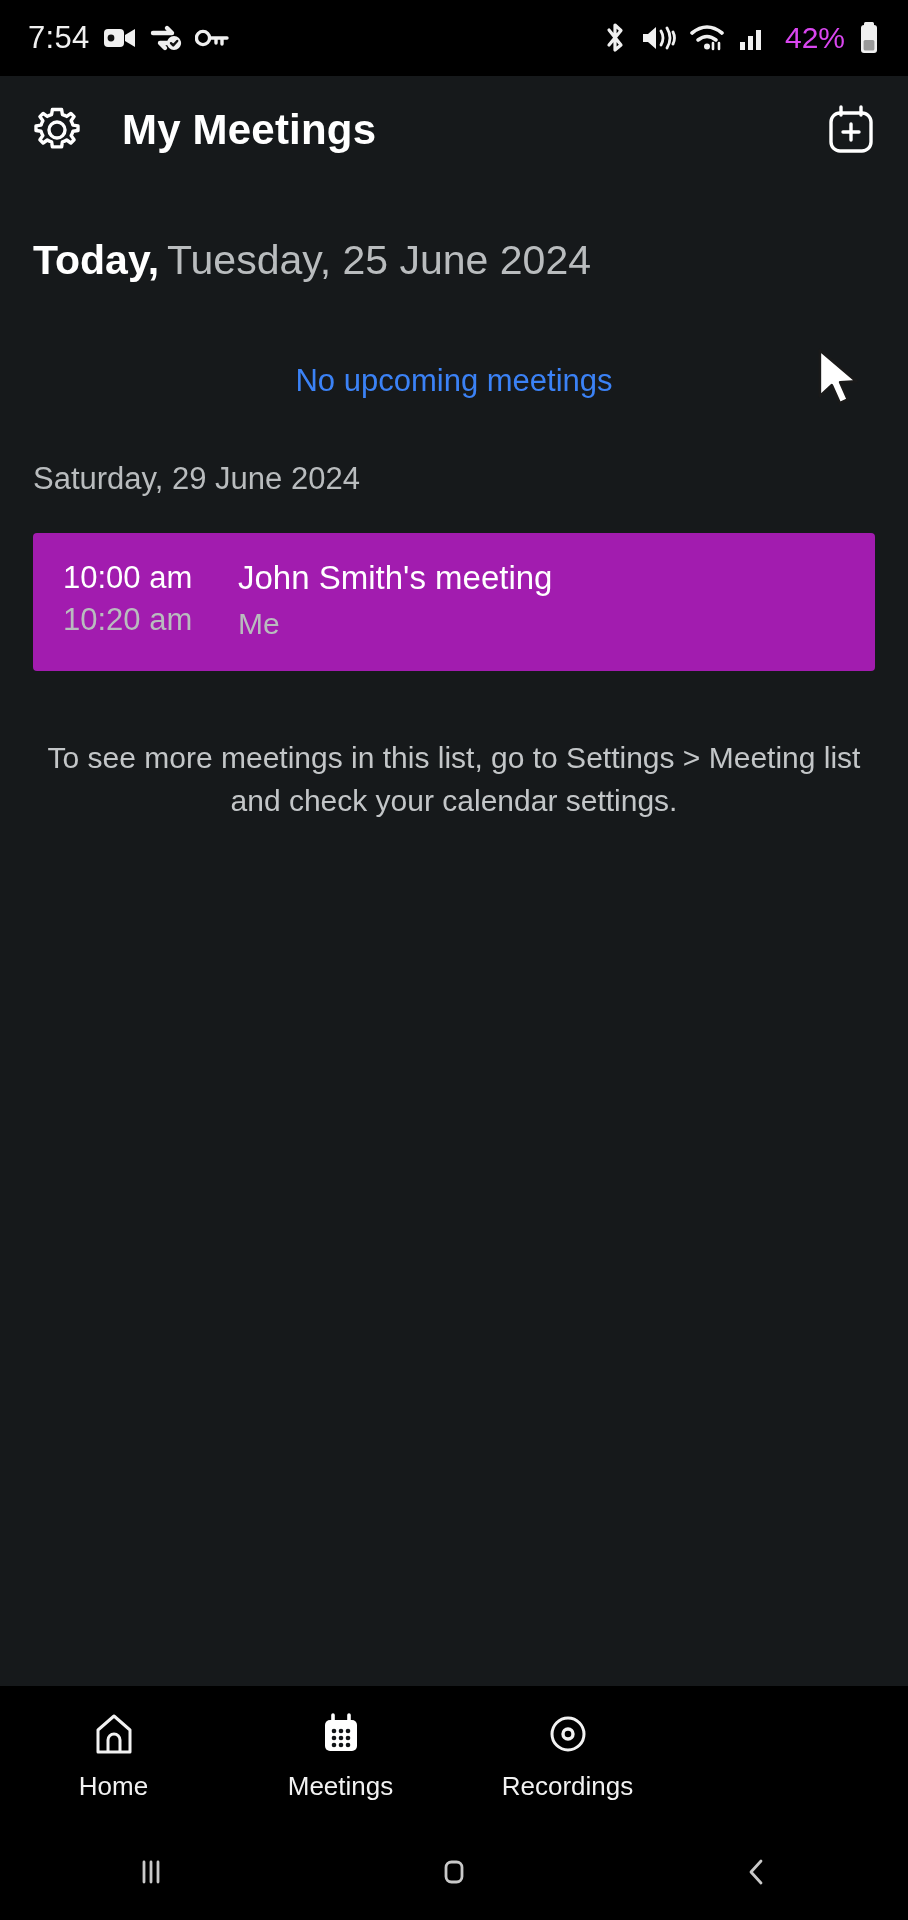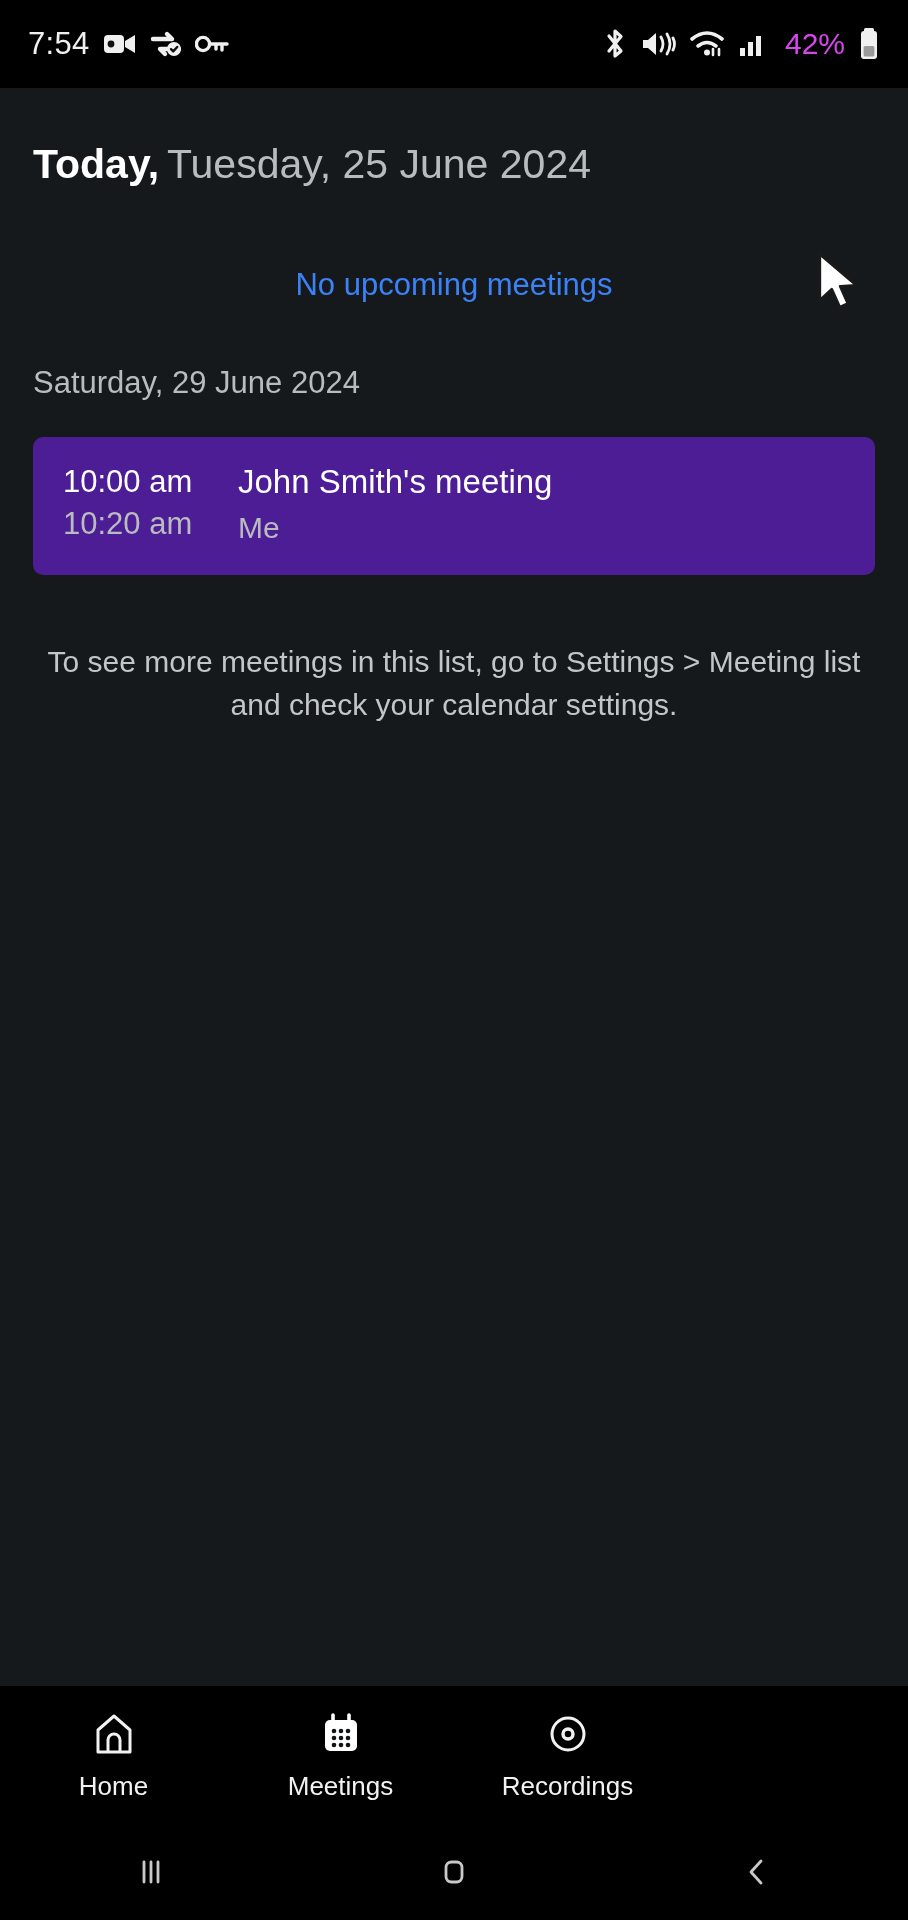--- a/index.html
+++ b/index.html
@@ -6,21 +6,21 @@
   html, body {
     width:908px; height:1920px;
     background:#000;
     font-family:"Liberation Sans", sans-serif;
     overflow:hidden;
   }
   .phone { position:relative; width:908px; height:1920px; background:#16191b; display:flex; flex-direction:column; }
 
   
   .statusbar {
-    height:88px; background:#000; color:#e8e8e8;
+    height:76px; background:#000; color:#e8e8e8;
     display:flex; align-items:center; justify-content:space-between;
     padding:0 28px; flex:0 0 auto;
   }
   .sb-left, .sb-right { display:flex; align-items:center; gap:13px; }
   .sb-time { font-size:31px; letter-spacing:.3px; color:#f0f0f0; }
   .sb-batt-text { font-size:30px; color:#d946ef; margin-left:4px;text-align:right; }
   .sb-ico { display:block; }
 
   
   .appbar {
@@ -37,21 +37,21 @@
 
   .today-row { margin-top:52px; font-size:41px; line-height:1.2; }
   .today-strong { color:#ffffff; font-weight:bold; }
   .today-date { color:#b9bcbe; margin-left:8px; }
 
   .empty-msg { text-align:center; color:#3b82f6; font-size:31px; margin-top:78px; }
 
   .later-date { color:#b9bcbe; font-size:31px; margin-top:62px; }
 
   .mtg-card {
-    margin-top:36px; background:#4c1d95; border-radius:10px;
+    margin-top:36px; background:#a21caf; border-radius:4px;
     padding:24px 30px 26px 30px; display:flex; cursor:pointer;
   }
   .mtg-times { display:flex; flex-direction:column; flex:0 0 auto; min-width:148px; }
   .mtg-start { color:#ffffff; font-size:31px; line-height:1.34; }
   .mtg-end   { color:#b9bcbe; font-size:31px; line-height:1.34; }
   .mtg-info  { display:flex; flex-direction:column; margin-left:27px; }
   .mtg-title { color:#ffffff; font-size:33px; line-height:1.26; }
   .mtg-host  { color:#b9bcbe; font-size:30px; line-height:1.42; margin-top:4px; }
 
   .hint {
@@ -121,20 +121,45 @@
       </svg>
       <span class="sb-batt-text">42%</span>
       <svg class="sb-ico" width="22" height="34" viewBox="0 0 22 34">
         <rect x="6" y="1" width="10" height="4" rx="1.5" fill="#f0f0f0"></rect>
         <rect x="3" y="4" width="16" height="28" rx="3" fill="#f0f0f0"></rect>
         <rect x="5.6" y="19" width="10.8" height="10.6" rx="1.6" fill="#9a9a9a"></rect>
       </svg>
     </div>
   </div>
 
+  <div class="appbar">
+    <div class="gear-btn">
+      <svg width="54" height="54" viewBox="0 0 54 54">
+        <g fill="none" stroke="#ffffff" stroke-width="3.4" stroke-linejoin="round">
+          <path d="M27 6.5 l4.6 0 0.8 5.1 a15.6 15.6 0 0 1 4.3 1.8 l4.2-3 3.2 3.2 -3 4.2
+                   a15.6 15.6 0 0 1 1.8 4.3 l5.1 0.8 0 4.6 -5.1 0.8 a15.6 15.6 0 0 1 -1.8 4.3
+                   l3 4.2 -3.2 3.2 -4.2-3 a15.6 15.6 0 0 1 -4.3 1.8 l-0.8 5.1 -4.6 0 -4.6 0
+                   -0.8-5.1 a15.6 15.6 0 0 1 -4.3-1.8 l-4.2 3 -3.2-3.2 3-4.2
+                   a15.6 15.6 0 0 1 -1.8-4.3 l-5.1-0.8 0-4.6 5.1-0.8 a15.6 15.6 0 0 1 1.8-4.3
+                   l-3-4.2 3.2-3.2 4.2 3 a15.6 15.6 0 0 1 4.3-1.8 l0.8-5.1 4.6 0 Z"></path>
+          <circle cx="27" cy="27" r="8"></circle>
+        </g>
+      </svg>
+    </div>
+    <div class="app-title">My Meetings</div>
+    <div class="addcal-btn">
+      <svg width="58" height="58" viewBox="0 0 58 58">
+        <g fill="none" stroke="#ffffff" stroke-width="3.4" stroke-linecap="round">
+          <rect x="9" y="12" width="40" height="38" rx="9"></rect>
+          <path d="M19 6 v8 M39 6 v8"></path>
+          <path d="M29 23 v16 M21 31 h16"></path>
+        </g>
+      </svg>
+    </div>
+  </div>
 
   <div class="content">
 
     <div class="today-row">
       <span class="today-strong">Today,</span><span class="today-date">Tuesday, 25 June 2024</span>
     </div>
 
     <div class="empty-msg">No upcoming meetings</div>
 
     <div class="later-date">Saturday, 29 June 2024</div>

